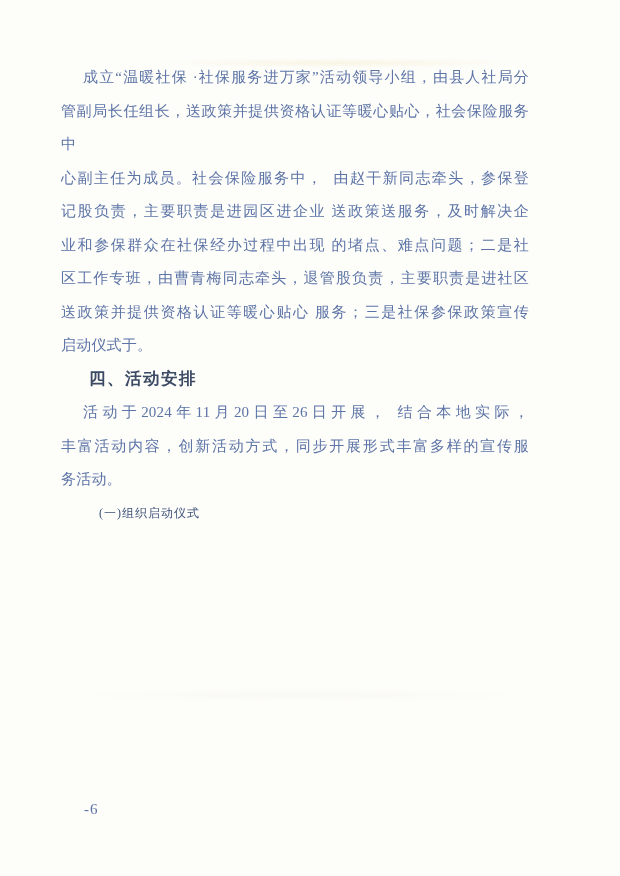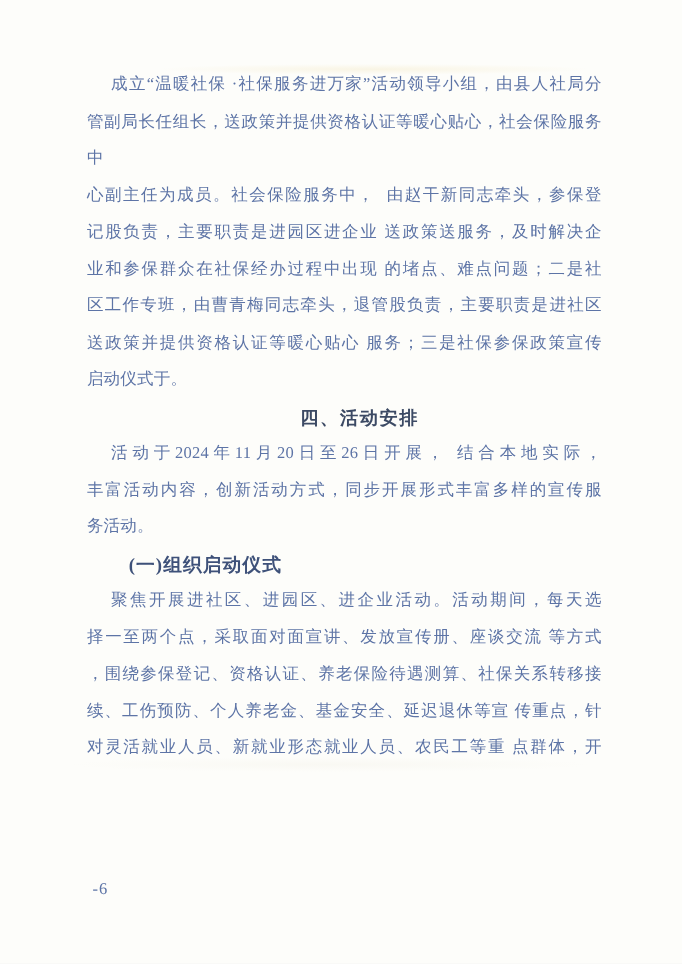--- a/index.html
+++ b/index.html
@@ -19,48 +19,47 @@
   .artifact.a1 {
     left:140px; top:58px; width:400px; height:10px;
     background:radial-gradient(ellipse at center, rgba(235,215,150,.22), rgba(235,215,150,0) 70%);
   }
   .artifact.a2 {
     left:60px; top:688px; width:480px; height:14px;
     background:radial-gradient(ellipse at center, rgba(225,220,200,.14), rgba(225,220,200,0) 70%);
   }
   .doc {
     position:absolute;
-    left:79px; top:61px; width:468px;
+    left:61px; top:61px; width:468px;
     color:var(--text,#5d74a6);
     filter:blur(.35px);
   }
   .para { margin:0; }
   .line {
     font-size:15px;
     line-height:33.5px;
     letter-spacing:.2px;
     white-space:pre-wrap;
     text-align:justify;
     text-align-last:justify;
   }
   .line.short-last { text-align-last:left; }
   .line.first { text-indent:22px; }
   .heading {
-    font-family:Liberation Serif, serif;
+    font-family:Liberation Mono, monospace;
     font-weight:bold;
     font-size:16.5px;
     line-height:33.5px;
     letter-spacing:1.5px;
     color:var(--heading,#3c4a64);
     text-indent:28px;
-    text-align:center;
   }
   .subheading {
-    font-weight:bold;
-    font-size:17px;
+    font-weight:normal;
+    font-size:12px;
     line-height:33.5px;
     letter-spacing:1px;
     color:var(--subheading,#3e5179);
     text-indent:38px;
   }
   .pageno {
     position:absolute;
     left:84px; top:801px;
     font-size:15px;
     letter-spacing:1px;
@@ -85,22 +84,15 @@
         <div class="line">送政策并提供资格认证等暖心贴心 服务；三是社保参保政策宣传</div>
         <div class="line short-last">启动仪式于。</div>
       </div>
       <div class="heading">四、活动安排</div>
       <div class="para">
         <div class="line first">活动于2024年11月20日至26日开展， 结合本地实际，</div>
         <div class="line">丰富活动内容，创新活动方式，同步开展形式丰富多样的宣传服</div>
         <div class="line short-last">务活动。</div>
       </div>
       <div class="subheading">(一)组织启动仪式</div>
-      <div class="para">
-        <div class="line first">聚焦开展进社区、进园区、进企业活动。活动期间，每天选</div>
-        <div class="line">择一至两个点，采取面对面宣讲、发放宣传册、座谈交流 等方式</div>
-        <div class="line">，围绕参保登记、资格认证、养老保险待遇测算、社保关系转移接</div>
-        <div class="line">续、工伤预防、个人养老金、基金安全、延迟退休等宣 传重点，针</div>
-        <div class="line">对灵活就业人员、新就业形态就业人员、农民工等重 点群体，开</div>
-      </div>
     </main>
   <div class="pageno">-6</div>
 </div>
 
 </body></html>

